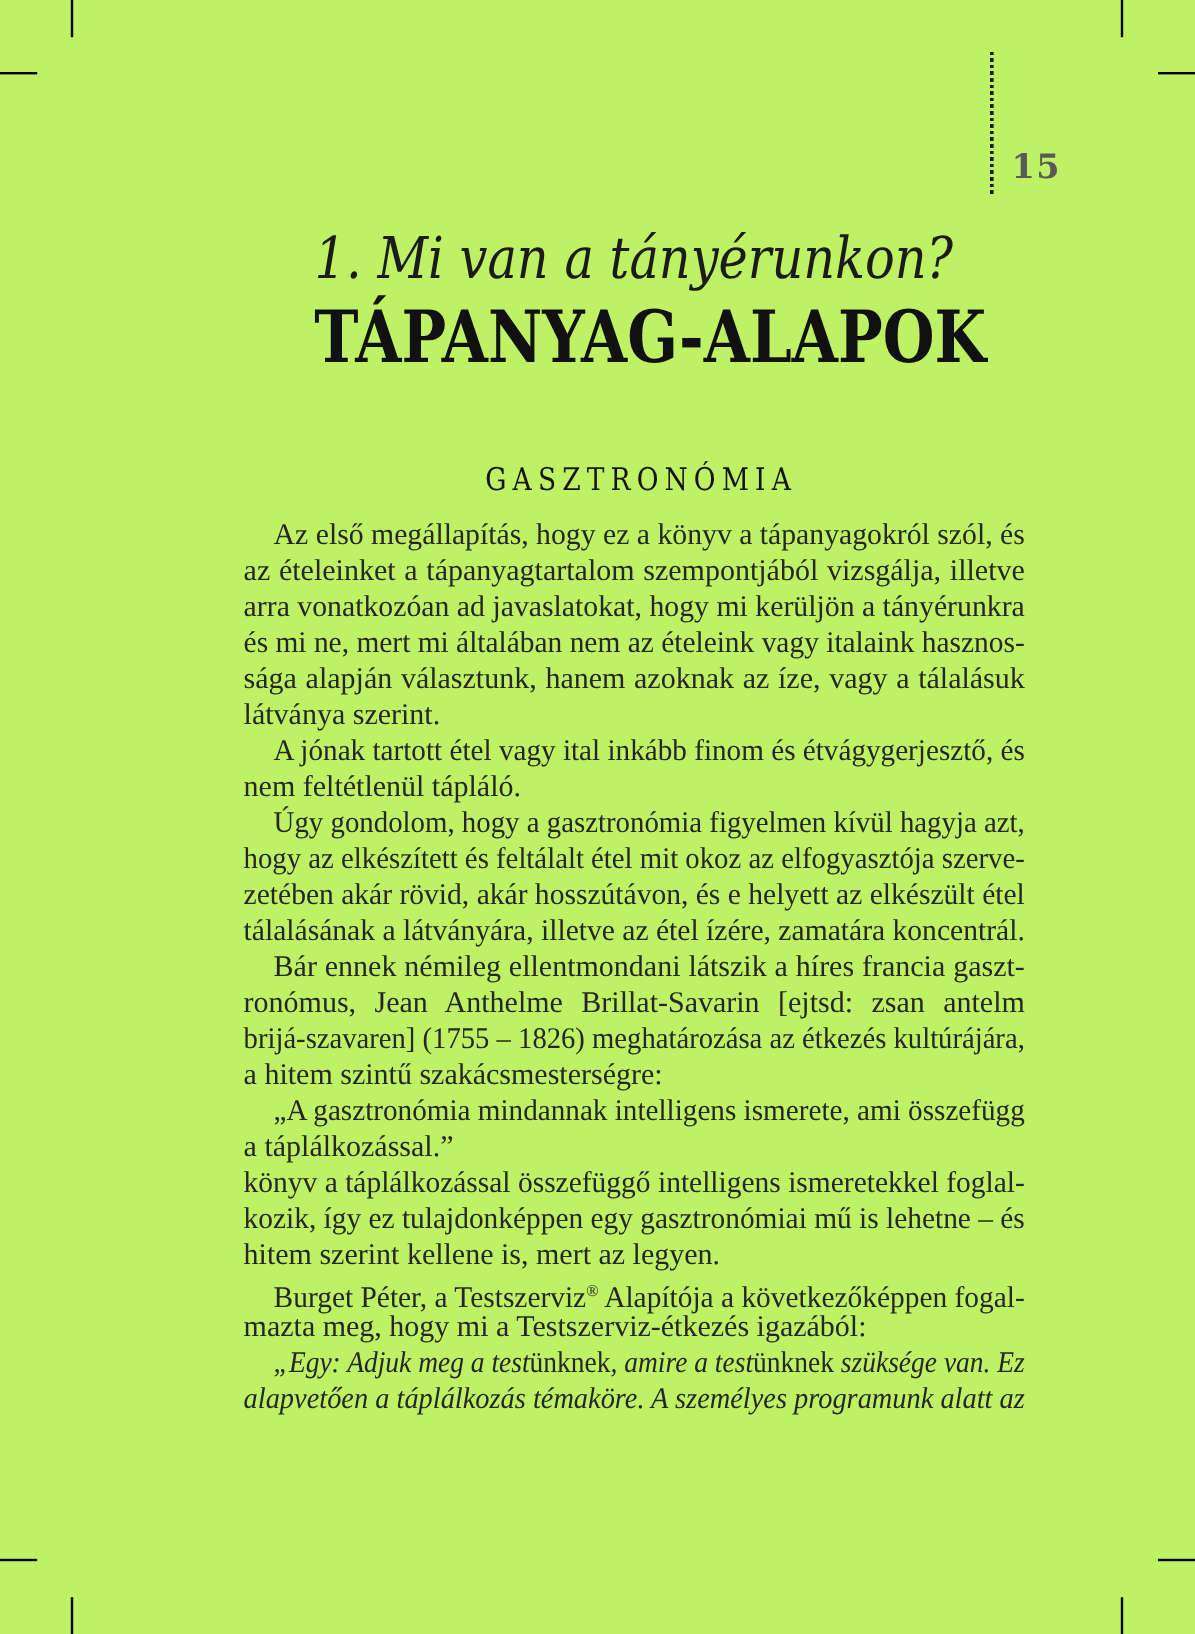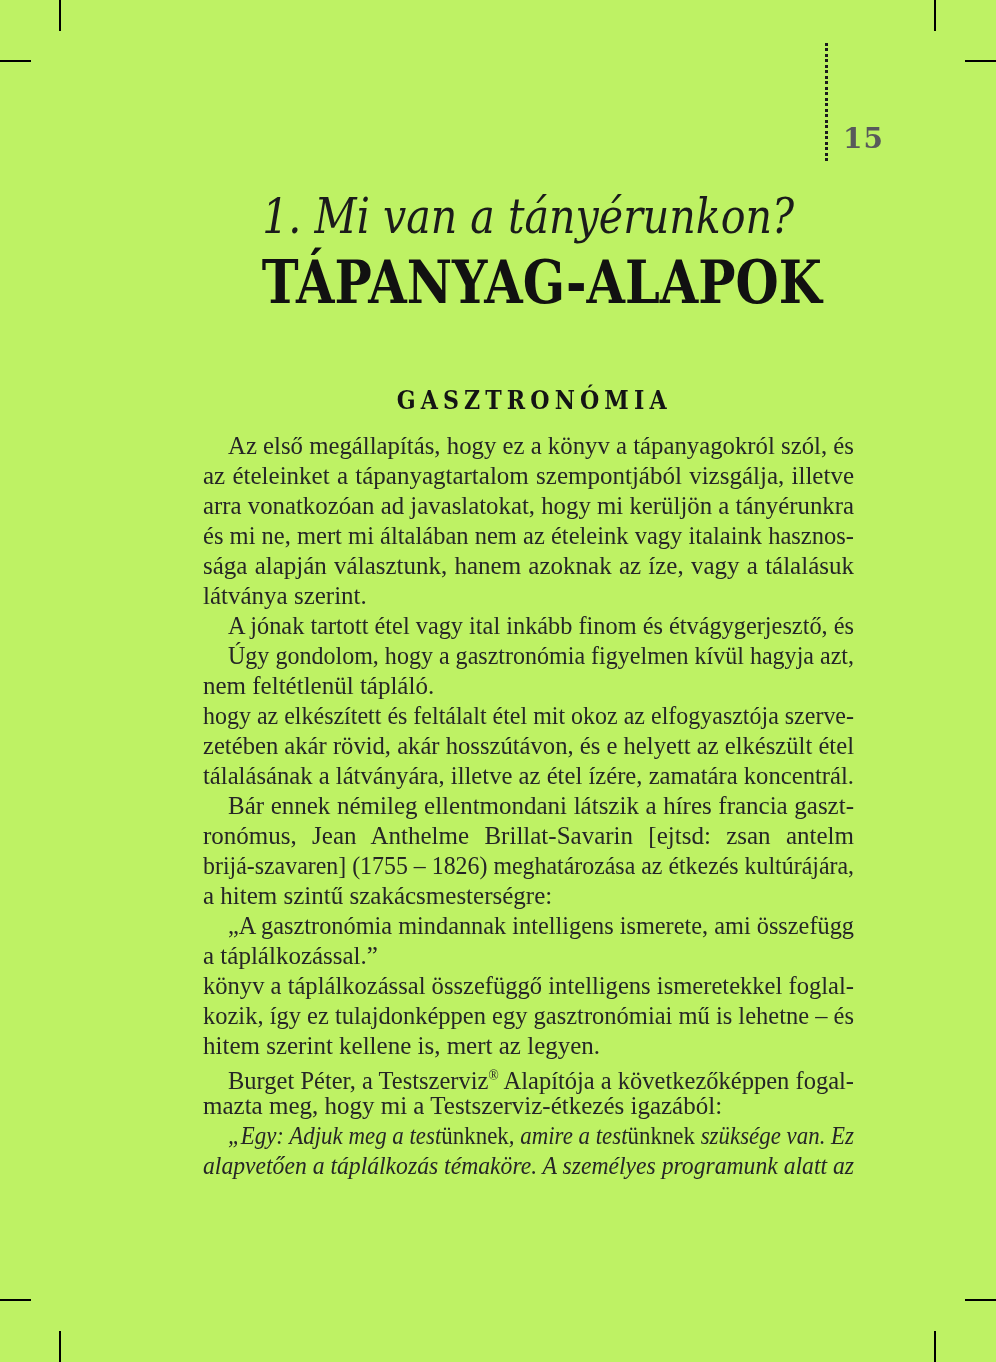--- a/index.html
+++ b/index.html
@@ -86,21 +86,21 @@
     white-space: nowrap;
   }
   .section-heading {
     position: absolute;
     top: 384px;
     left: 0;
     width: 100%;
     margin: 0;
     text-align: center;
     font-family: "DejaVu Serif", serif;
-    font-weight: bold;
+    font-weight: normal;
     font-size: 26px;
     line-height: 1.3;
     letter-spacing: 6px;
     text-indent: 6px;
     color: #141414;
     white-space: nowrap;
   }
 
   
   .body-text {
@@ -160,22 +160,22 @@
     <h3 class="section-heading"><span class="fit-c" style="transform: scaleX(0.850377);">GASZTRONÓMIA</span></h3>
 
     <div id="body" class="body-text">
         <div class="line indent"><span class="fit" style="transform: scaleX(0.990874);"><span>Az első megállapítás, hogy ez a könyv a tápanyagokról szól, és</span></span></div>
         <div class="line"><span class="fit" style="word-spacing: 1.02083px;"><span>az ételeinket a tápanyagtartalom szempontjából vizsgálja, illetve</span></span></div>
         <div class="line"><span class="fit" style="transform: scaleX(0.992354);"><span>arra vonatkozóan ad javaslatokat, hogy mi kerüljön a tányérunkra</span></span></div>
         <div class="line"><span class="fit" style="transform: scaleX(0.98093);"><span>és mi ne, mert mi általában nem az ételeink vagy italaink hasznos-</span></span></div>
         <div class="line"><span class="fit" style="word-spacing: 0.991319px;"><span>sága alapján választunk, hanem azoknak az íze, vagy a tálalásuk</span></span></div>
         <div class="line"><span class="fit"><span>látványa szerint.</span></span></div>
         <div class="line indent"><span class="fit" style="transform: scaleX(0.972687);"><span>A jónak tartott étel vagy ital inkább finom és étvágygerjesztő, és</span></span></div>
+        <div class="line"><span class="fit"><span>nem feltétlenül tápláló.</span></span></div>
         <div class="line indent"><span class="fit" style="transform: scaleX(0.961228);"><span>Úgy gondolom, hogy a gasztronómia figyelmen kívül hagyja azt,</span></span></div>
-        <div class="line"><span class="fit"><span>nem feltétlenül tápláló.</span></span></div>
         <div class="line"><span class="fit" style="transform: scaleX(0.958961);"><span>hogy az elkészített és feltálalt étel mit okoz az elfogyasztója szerve-</span></span></div>
         <div class="line"><span class="fit" style="transform: scaleX(0.985128);"><span>zetében akár rövid, akár hosszútávon, és e helyett az elkészült étel</span></span></div>
         <div class="line"><span class="fit" style="transform: scaleX(0.98634);"><span>tálalásának a látványára, illetve az étel ízére, zamatára koncentrál.</span></span></div>
         <div class="line indent"><span class="fit" style="word-spacing: 0.328125px;"><span>Bár ennek némileg ellentmondani látszik a híres francia gaszt-</span></span></div>
         <div class="line"><span class="fit" style="word-spacing: 9.10156px;"><span>ronómus, Jean Anthelme Brillat-Savarin [ejtsd: zsan antelm</span></span></div>
         <div class="line"><span class="fit" style="transform: scaleX(0.955092);"><span>brijá-szavaren] (1755 – 1826) meghatározása az étkezés kultúrájára,</span></span></div>
         <div class="line"><span class="fit"><span>a hitem szintű szakácsmesterségre:</span></span></div>
         <div class="line indent"><span class="fit" style="transform: scaleX(0.972663);"><span>„A gasztronómia mindannak intelligens ismerete, ami összefügg</span></span></div>
         <div class="line"><span class="fit"><span>a táplálkozással.”</span></span></div>
         <div class="line"><span class="fit" style="transform: scaleX(0.98292);"><span>könyv a táplálkozással összefüggő intelligens ismeretekkel foglal-</span></span></div>

